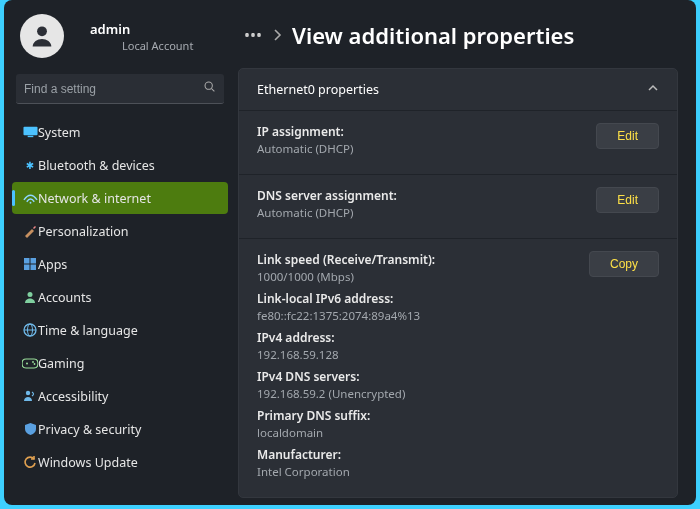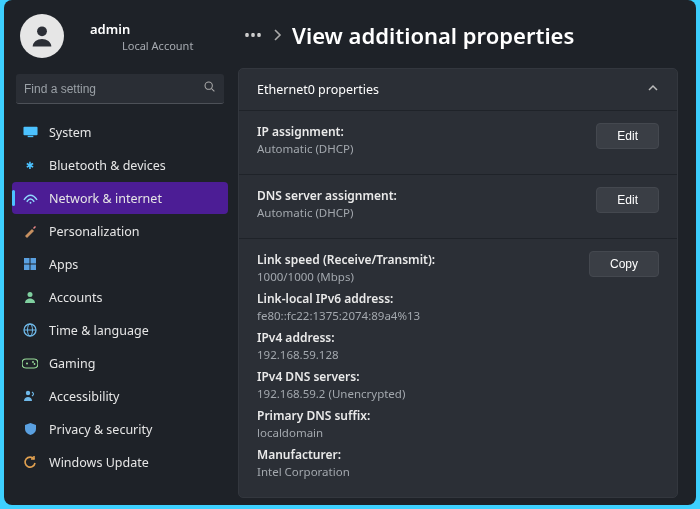--- a/index.html
+++ b/index.html
@@ -59,29 +59,29 @@
     padding: 0 8px;
   }
   .search input {
     flex:1; background:transparent; border:none; outline:none;
     color:#22c55e; font-size:12px;
   }
   .search input::placeholder { color:#9aa0a6; }
   .search .sicon { color:#aaa; }
   .nav { display:flex; flex-direction:column; gap:1px; }
   .nav-item {
-    display:flex; align-items:center; gap:11px;
+    display:flex; align-items:center; 
     height: 32px;
     padding: 0 10px;
     border-radius:4px;
     cursor:pointer;
     position:relative;
     color:#e6e6e6;
   }
-  .nav-item.selected { background:#4c1d95; }
+  .nav-item.selected { background:#4d7c0f; }
   .nav-item.selected::before {
     content:""; position:absolute; left:0; top:8px; bottom:8px; width:3px;
     background:#4cc2ff; border-radius:2px;
   }
   .nav-item .nicon { width:16px; height:16px; display:flex; align-items:center; justify-content:center; font-size:13px;}
   .nav-item .nlabel { font-size:12.5px; }
   
   .content { flex:1; padding: 6px 18px 0 2px; overflow:hidden; }
   .crumb { display:flex; align-items:center; gap:10px; padding: 14px 0 18px 6px; }
   .crumb .dots { color:#ccc; font-size:16px; cursor:pointer;}
@@ -106,21 +106,21 @@
     padding: 12px 18px;
     display:flex;
     gap:14px;
   }
   .section .info { flex:1; }
   .klabel { font-size:12px; color:#eaeaea; font-weight:600; margin-top:0;}
   .kval { font-size:11.5px; color:#a3a8ae; margin-top:1px; margin-bottom:6px;}
   .btn {
     background:#3a3e45;
     border:1px solid #44484f;
-    color:#ffffff;
+    color:#fde047;
     font-size:12px;
     padding: 5px 20px;
     border-radius:4px;
     cursor:pointer;
     align-self:flex-start;
   }
   .pair { margin-bottom:2px; }
 </style>
 </head>
 <body>

